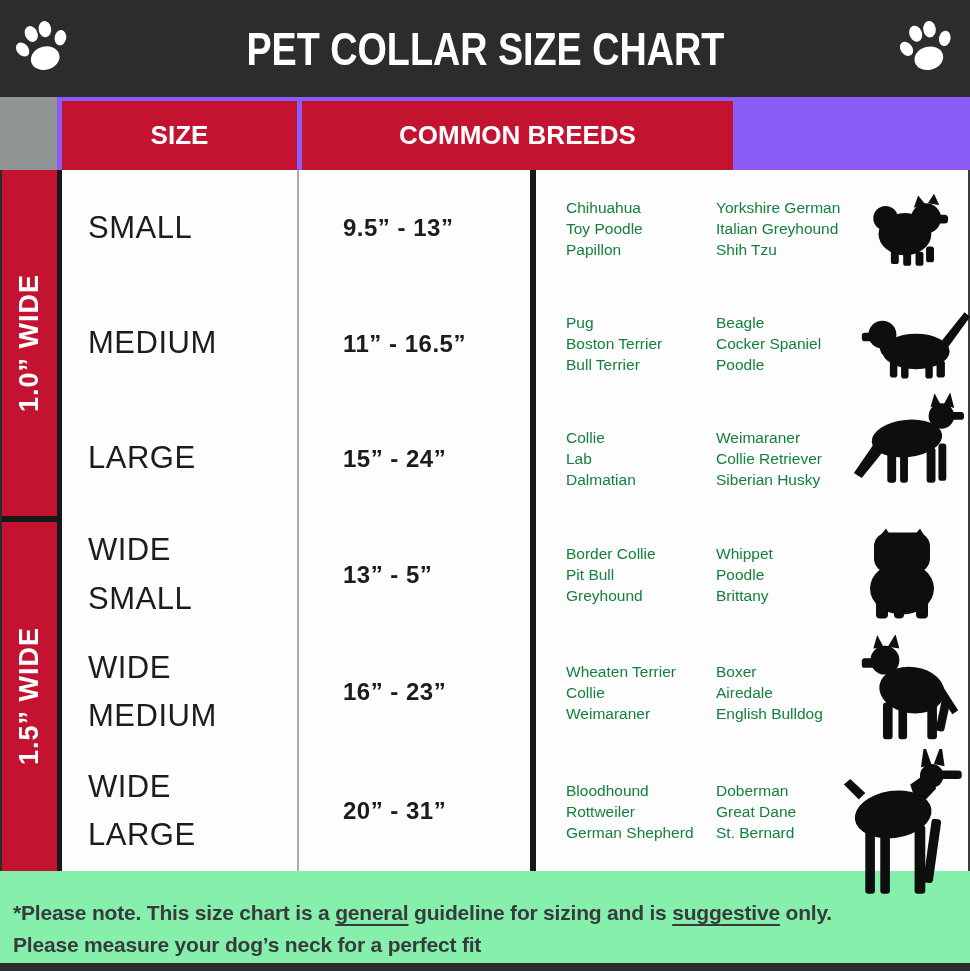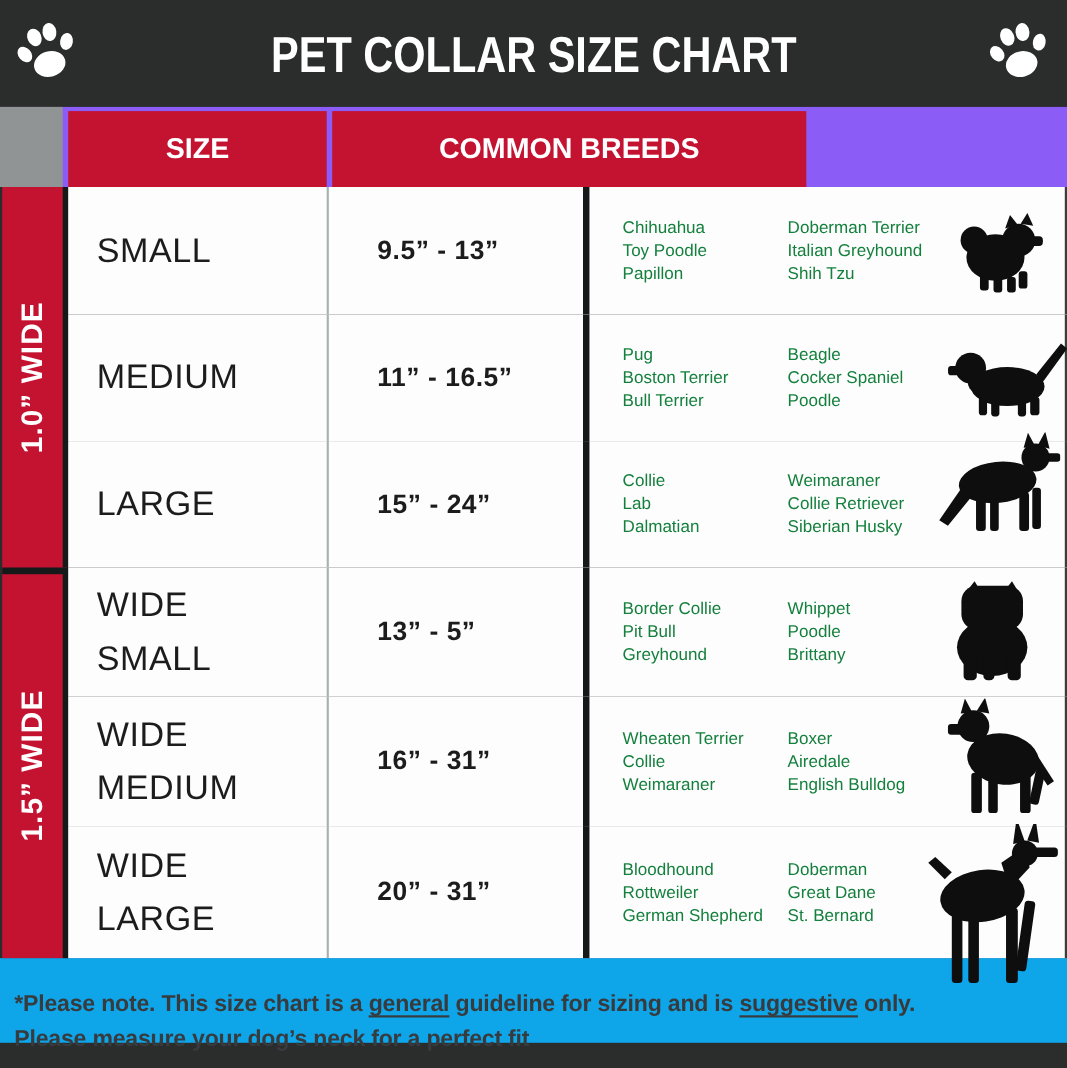--- a/index.html
+++ b/index.html
@@ -46,21 +46,21 @@
   .dog { position:absolute; z-index:5; }
   .dog svg { width:100%; height:100%; display:block; }
   .dog-1 { right:12px; top:18px; width:88px; height:80px; }
   .dog-2 { right:-4px; top:20px; width:112px; height:76px; }
   .dog-3 { right:4px;  top:-8px; width:118px; height:96px; }
   .dog-4 { right:22px; top:10px; width:90px;  height:96px; }
   .dog-5 { right:6px;  top:2px;  width:106px; height:112px; }
   .dog-6 { right:2px;  top:-2px; width:150px; height:178px; }
 
   
-  .footer { height:77px; background:#0ea5e9; padding:26px 0 0 13px; }
+  .footer { height:92px; background:#86efac; padding:26px 0 0 13px; }
   .footnote-line { font-size:21px; font-weight:700; color:#383b3e; letter-spacing:-0.2px; line-height:32px; transform-origin:left; }
   .uw { text-decoration:underline; text-decoration-thickness:2px; text-underline-offset:4px; }
 </style>
 </head>
 <body>
 
 <div class="page">
 
   <div class="top-bar">
     <span class="paw left">
@@ -110,21 +110,21 @@
       <span class="len-label">9.5” - 13”</span>
     </div>
     <div class="cell breeds-cell r1" style="grid-row:1">
       <div class="breeds-wrap">
         <div class="breed-col a">
           <div class="breed-line">Chihuahua</div>
           <div class="breed-line">Toy Poodle</div>
           <div class="breed-line">Papillon</div>
         </div>
         <div class="breed-col b">
-          <div class="breed-line">Doberman Terrier</div>
+          <div class="breed-line">Yorkshire German</div>
           <div class="breed-line">Italian Greyhound</div>
           <div class="breed-line">Shih Tzu</div>
         </div>
       </div>
       <span class="dog dog-1">
         <svg viewBox="0 0 100 90" fill="#0e0e0e">
           <circle cx="20" cy="34" r="14"></circle>
           <ellipse cx="42" cy="52" rx="30" ry="24"></ellipse>
           <circle cx="66" cy="34" r="17"></circle>
           <polygon points="52,22 57,8 65,18"></polygon>
@@ -236,21 +236,21 @@
           <rect x="60" y="64" width="12" height="28" rx="4"></rect>
           <rect x="38" y="72" width="10" height="20" rx="4"></rect>
         </svg>
       </span>
     </div>
 
     <div class="cell size-cell r5" style="grid-row:5">
       <span class="size-label">WIDE MEDIUM</span>
     </div>
     <div class="cell len-cell r5" style="grid-row:5">
-      <span class="len-label">16” - 31”</span>
+      <span class="len-label">16” - 23”</span>
     </div>
     <div class="cell breeds-cell r5" style="grid-row:5">
       <div class="breeds-wrap">
         <div class="breed-col a">
           <div class="breed-line">Wheaten Terrier</div>
           <div class="breed-line">Collie</div>
           <div class="breed-line">Weimaraner</div>
         </div>
         <div class="breed-col b">
           <div class="breed-line">Boxer</div>

